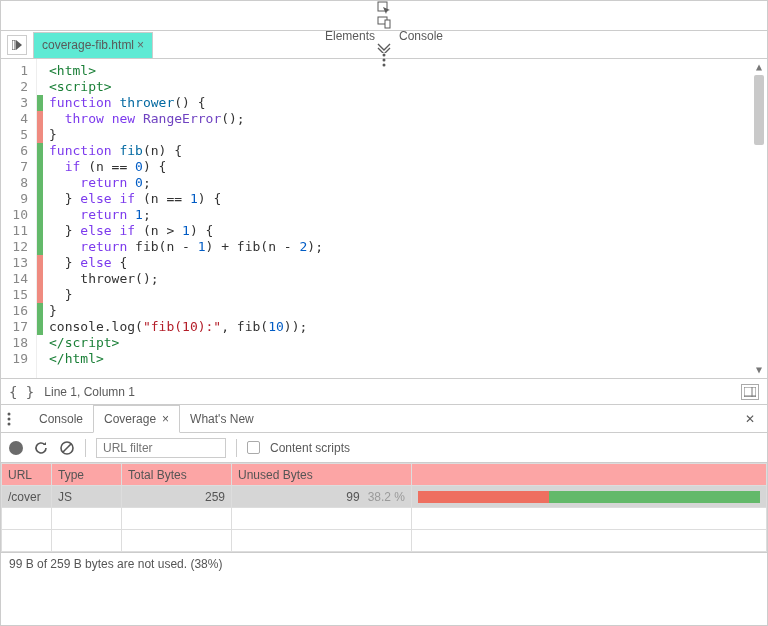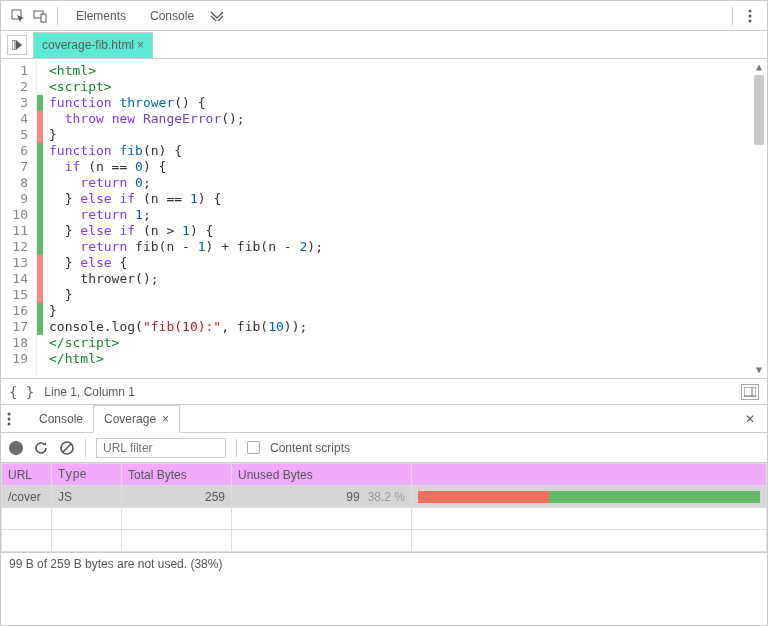--- a/index.html
+++ b/index.html
@@ -11,20 +11,21 @@
     width: 768px;
     height: 626px;
     border: 1px solid #ccc;
   }
   .toolbar {
     height: 30px;
     display: flex;
     align-items: center;
     border-bottom: 1px solid #ccc;
     padding: 0 6px;
+    flex-direction: column;
   }
   .toolbar .icon-btn {
     width: 22px; height: 22px;
     display: flex; align-items: center; justify-content: center;
     color: #5a5a5a;
     cursor: pointer;
   }
   .vsep { width: 1px; height: 18px; background: #ccc; margin: 0 6px; }
   .tabbar { display: flex; align-items: stretch; height: 30px; }
   .tabbar .tab {
@@ -145,21 +146,21 @@
     border:1px solid #ccc; height:20px; padding:0 6px; font-size:12px; color:#777; width:130px;
   }
   .checkbox {
     width:13px; height:13px; border:1px solid #aaa; border-radius:2px;
     display:inline-block; vertical-align:middle;
   }
   .cov-table { width:100%; border-collapse:collapse; }
   .cov-table th, .cov-table td {
     border:1px solid #ddd; padding:3px 6px; font-size:12px; color:#555; height:22px;
   }
-  .cov-table th { background:#f0abfc; font-weight:normal; text-align:left; }
+  .cov-table th { background:#fca5a5; font-weight:normal; text-align:left; }
   .cov-table tr.sel td { background:#d6d6d6; }
   .cov-table td.r { text-align:right; }
   .pct { color:#9a9a9a; margin-left:8px; }
   .bar {
     display:flex; height:12px; width:100%;
   }
   .bar .red { background:#ee6f60; }
   .bar .green { background:#63b96a; }
   .footer {
     border-top:1px solid #ccc; padding:4px 8px; color:#555; font-size:12px;
@@ -289,20 +290,23 @@
       </svg>
   </div>
   <div id="drawer-tabs-holder" style="display:flex;">
       <div class="drawer-tab">
         <span>Console</span>
       </div>
       <div class="drawer-tab active">
         <span>Coverage</span>
         <span style="cursor: pointer;">×</span>
       </div>
+      <div class="drawer-tab">
+        <span>What's New</span>
+      </div>
     </div>
   <div class="spacer"></div>
   <div class="icon-btn">✕</div>
 </div>
 
 <div class="drawer-toolbar">
   <div class="circle"></div>
   <span class="reload">
     <svg width="16" height="16" viewBox="0 0 16 16">
         <path d="M13 8a5 5 0 1 1-1.46-3.54" fill="none" stroke="#555" stroke-width="1.6"></path>
@@ -319,21 +323,21 @@
   <input class="url-filter" placeholder="URL filter" style="">
   <div class="vsep2"></div>
   <span class="checkbox"></span>
   <span>Content scripts</span>
 </div>
 
 <table class="cov-table">
   <thead>
     <tr id="cov-head">
         <th style="width: 50px;">URL</th>
-        <th style="width: 70px; font-family: Liberation Mono, monospace;">Type</th>
+        <th style="width: 70px;">Type</th>
         <th style="width: 110px;">Total Bytes</th>
         <th style="width: 180px;">Unused Bytes</th>
         <th style="width: auto;"></th>
       </tr>
   </thead>
   <tbody>
     <tr class="sel">
       <td style="width:50px">/cover</td>
       <td style="width:70px">JS</td>
       <td class="r" style="width:110px">259</td>

